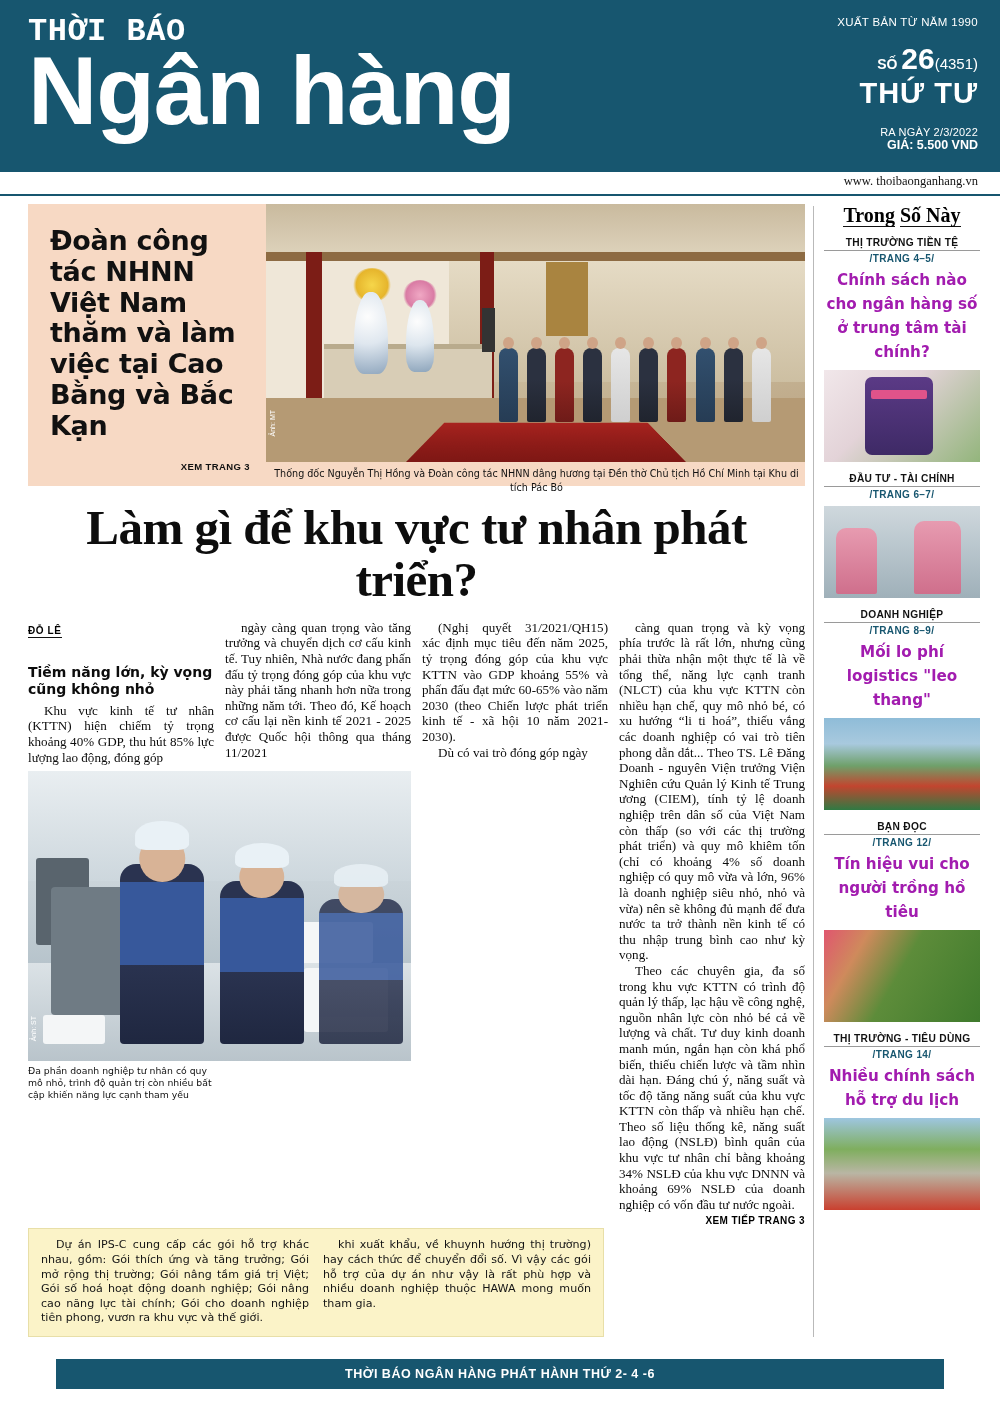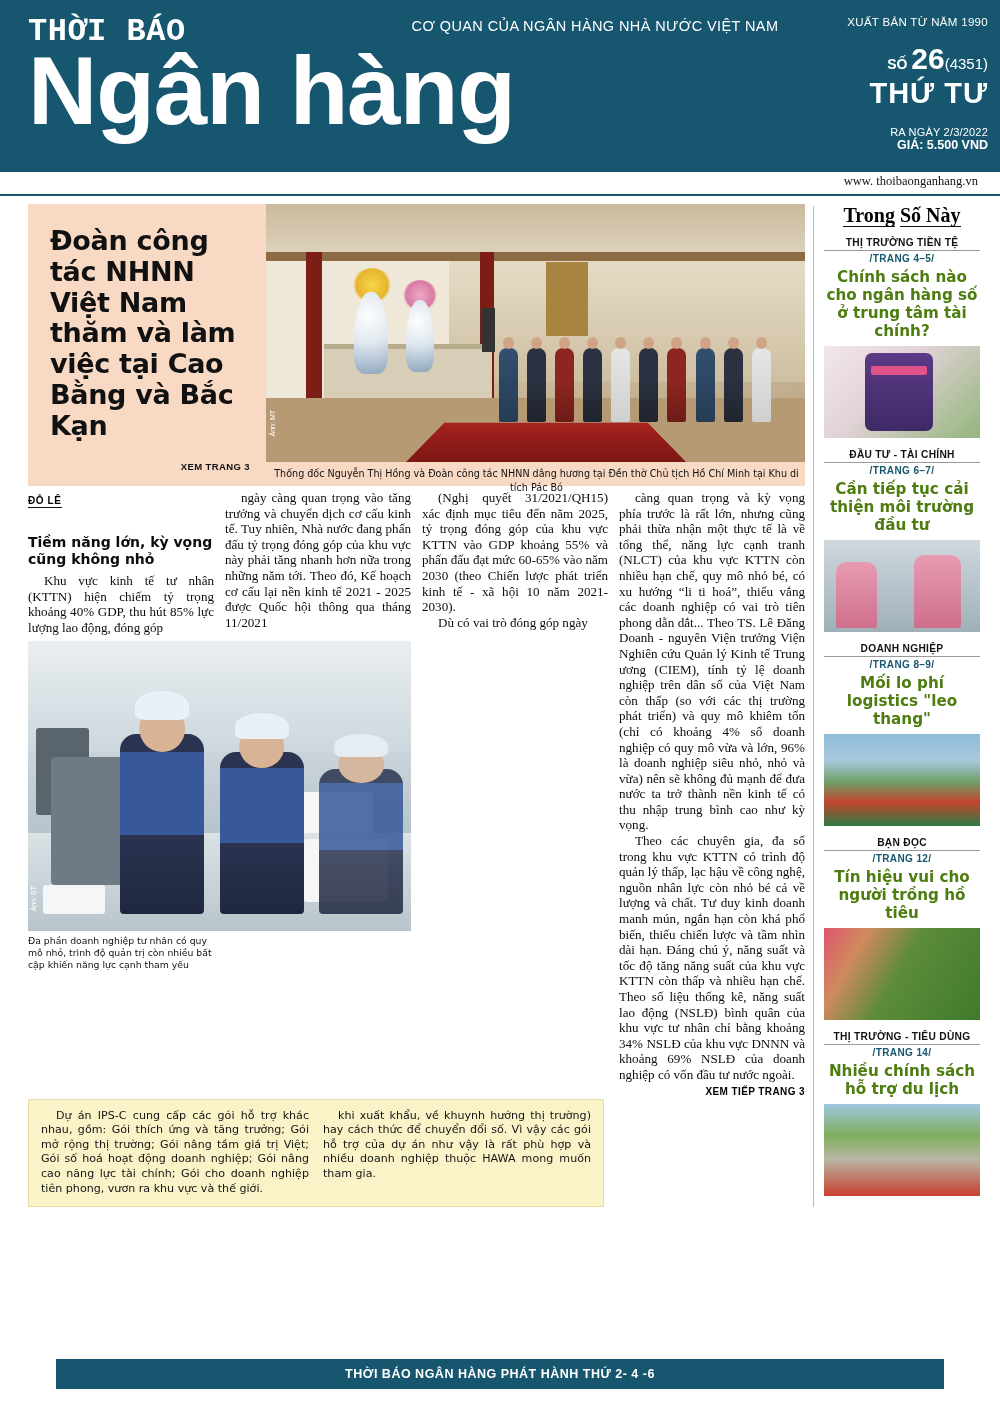--- a/index.html
+++ b/index.html
@@ -45,21 +45,21 @@
     top: 18px;
     width: 430px;
     text-align: center;
     color: #ffffff;
     font-family: "Liberation Sans", sans-serif;
     font-size: 14.5px;
     letter-spacing: 0.4px;
   }
   .mast-right {
     position: absolute;
-    right: 12px;
+    right: 22px;
     top: 16px;
     width: 200px;
     text-align: right;
     color: #ffffff;
     font-family: "Liberation Sans", sans-serif;
   }
   .mr-est { font-size: 11.5px; letter-spacing: 0.3px; }
   .mr-issue { font-size: 14px; margin-top: 14px; font-weight: bold; }
   .mr-issue .big { font-size: 30px; font-weight: bold; }
   .mr-issue .paren { font-size: 15px; font-weight: normal; }
@@ -342,24 +342,24 @@
     font-size: 10px;
     text-align: center;
     color: #17566f;
     letter-spacing: 0.4px;
     padding-top: 2px;
   }
   .sb-title {
     font-family: "DejaVu Sans", sans-serif;
     font-weight: bold;
     font-size: 15.2px;
-    line-height: 18px;
+    line-height: 24px;
     text-align: center;
     margin-top: 4px;
-    color: #4d7c0f;
+    color: #a21caf;
   }
   .sb-photo {
     width: 100%;
     height: 92px;
     margin-top: 6px;
     position: relative;
     overflow: hidden;
   }
   .ph-phone { background: linear-gradient(135deg,#f1e7ea 0%, #e3d3d8 40%, #93b57c 100%); }
   .ph-phone::before {
@@ -400,21 +400,20 @@
     line-height: 30px;
   }
 </style>
 </head>
 <body>
 
 <div class="masthead">
   <div class="mast-brand-top">THỜI BÁO</div>
   <div class="mast-brand-main">Ngân hàng</div>
 
-  <div class="mast-center">CƠ QUAN CỦA NGÂN HÀNG NHÀ NƯỚC VIỆT NAM</div>
 
   <div class="mast-right">
     <div class="mr-est">XUẤT BẢN TỪ NĂM 1990</div>
     <div class="mr-issue">
       <span>SỐ</span>
       <span class="big">26</span><span class="paren">(4351)</span>
     </div>
     <div class="mr-day">THỨ TƯ</div>
     <div class="mr-date">RA NGÀY 2/3/2022</div>
     <div class="mr-price">GIÁ: 5.500 VND</div>
@@ -465,20 +464,21 @@
               <div class="t-p" style="left:74%"></div>
               <div class="t-p white" style="left:83%"></div>
             </div>
           </div>
           <div class="fp-credit">Ảnh: MT</div>
         </div>
         <div class="feature-caption">Thống đốc Nguyễn Thị Hồng và Đoàn công tác NHNN dâng hương tại Đền thờ Chủ tịch Hồ Chí Minh tại Khu di tích Pác Bó</div>
       </div>
     </div>
 
+    <div class="main-headline">Làm gì để khu vực tư nhân phát triển?</div>
 
     <div class="cols">
 
       <div class="col">
         <div class="byline">ĐỖ LÊ</div>
         <div class="subhead">Tiềm năng lớn, kỳ vọng cũng không nhỏ</div>
         <p>Khu vực kinh tế tư nhân (KTTN) hiện chiếm tỷ trọng khoảng 40% GDP, thu hút 85% lực lượng lao động, đóng góp</p>
 
         <div class="factory-photo fac-wide">
           <div class="f-bgtop"></div>
@@ -542,21 +542,20 @@
     <div class="sb-item">
       <div class="sb-cat">THỊ TRƯỜNG TIỀN TỆ</div>
       <div class="sb-page">/TRANG 4–5/</div>
       <div class="sb-title">Chính sách nào cho ngân hàng số ở trung tâm tài chính?</div>
       <div class="sb-photo ph-phone"></div>
     </div>
 
     <div class="sb-item">
       <div class="sb-cat">ĐẦU TƯ - TÀI CHÍNH</div>
       <div class="sb-page">/TRANG 6–7/</div>
-      <div class="sb-title">Cần tiếp tục cải thiện môi trường đầu tư</div>
       <div class="sb-photo ph-factory"></div>
     </div>
 
     <div class="sb-item">
       <div class="sb-cat">DOANH NGHIỆP</div>
       <div class="sb-page">/TRANG 8–9/</div>
       <div class="sb-title">Mối lo phí logistics "leo thang"</div>
       <div class="sb-photo ph-port"></div>
     </div>
 

